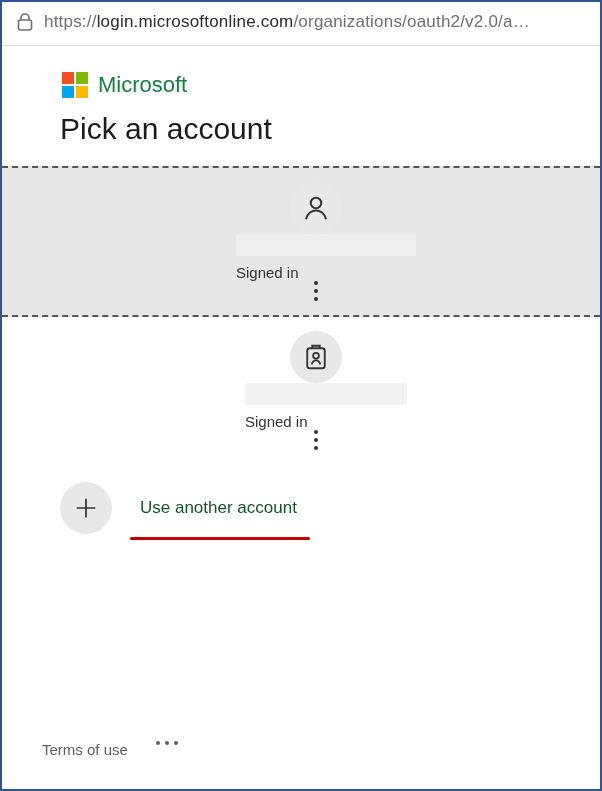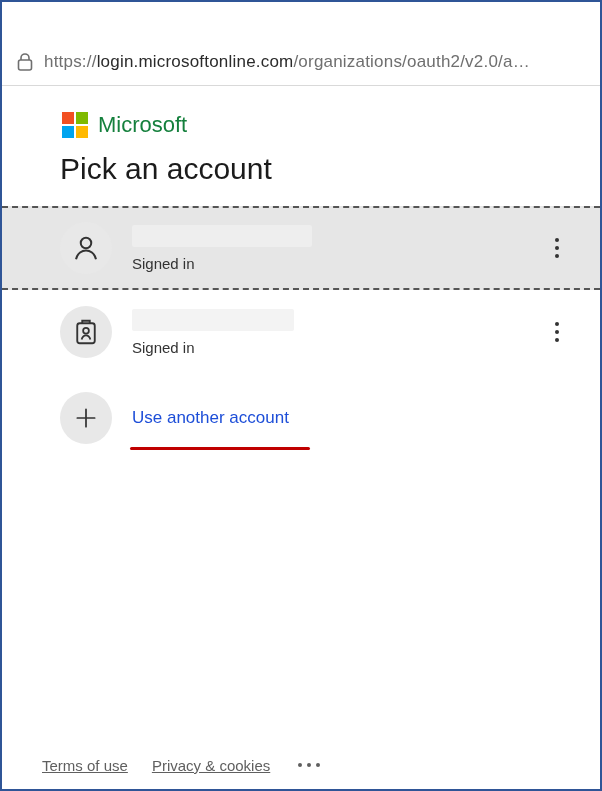--- a/index.html
+++ b/index.html
@@ -10,21 +10,20 @@
       border: 2px solid #2f5597;
       position: relative;
     }
     .urlbar {
       display: flex;
       align-items: center;
       gap: 10px;
       padding: 6px 14px 10px 14px;
       border-bottom: 1px solid #d9d9d9;
       height: 44px;
-      margin-top: 40px;
     }
     .urlbar .url {
       font-size: 17px;
       color: #6f6f6f;
       white-space: nowrap;
       overflow: hidden;
       text-overflow: ellipsis;
       flex: 1;
       letter-spacing: .2px;
     }
@@ -51,20 +50,21 @@
       padding: 12px 0 20px 58px;
     }
     .accounts { }
     .account-row {
       display: flex;
       align-items: center;
       min-height: 84px;
       padding: 14px 28px 14px 58px;
       cursor: pointer;
       position: relative;
+      flex-direction: column;
     }
     .account-row.selected {
       background: #e6e6e6;
       border-top: 2px dashed #555;
       border-bottom: 2px dashed #555;
       margin-left: -0px;
     }
     .avatar {
       width: 52px; height: 52px;
       border-radius: 50%;
@@ -94,41 +94,39 @@
       padding: 18px 28px 14px 58px;
       cursor:pointer;
       position: relative;
     }
     .add-circle {
       width:52px;height:52px;border-radius:50%;
       background:#e8e8e8;
       display:flex;align-items:center;justify-content:center;
       flex:0 0 52px;
     }
-    .add-label { font-size:17px; color:#1d4ed8; padding-left:20px; }
+    .add-label { font-size:17px; color:#14532d; padding-left:28px; }
     .underline-annot {
       position:absolute;
       left: 128px;
       bottom: 8px;
       width: 180px;
       height: 3px;
       background: #c00000;
       border-radius: 2px;
     }
     .footer {
       position:absolute;
       left:0; right:0; bottom:0;
       height: 48px;
       display:flex;
-      align-items:center;
       gap: 24px;
       padding: 0 22px 0 40px;
       font-size: 15px;
       color: #5f5f5f;
-      text-decoration: underline;
     }
     .footer a { color:#5f5f5f; text-decoration:none; cursor:pointer; }
     .footer .more { display:flex; gap:5px; padding-left:4px; cursor:pointer;}
     .footer .more span{ width:4px;height:4px;background:#5f5f5f;border-radius:50%; }
     .lock-icon svg{ display:block; }
   </style>
 </head>
 <body>
 
 <div class="urlbar">
@@ -202,19 +200,18 @@
       </svg>
     </div>
     <div class="add-label">Use another account</div>
     <div class="underline-annot"></div>
   </div>
 
 </div>
 
 <div class="footer">
   <a>Terms of use</a>
-  <a>Privacy &amp; cookies</a>
   <span class="more">
     <span></span>
       <span></span>
       <span></span>
   </span>
 </div>
 
 </body></html>

